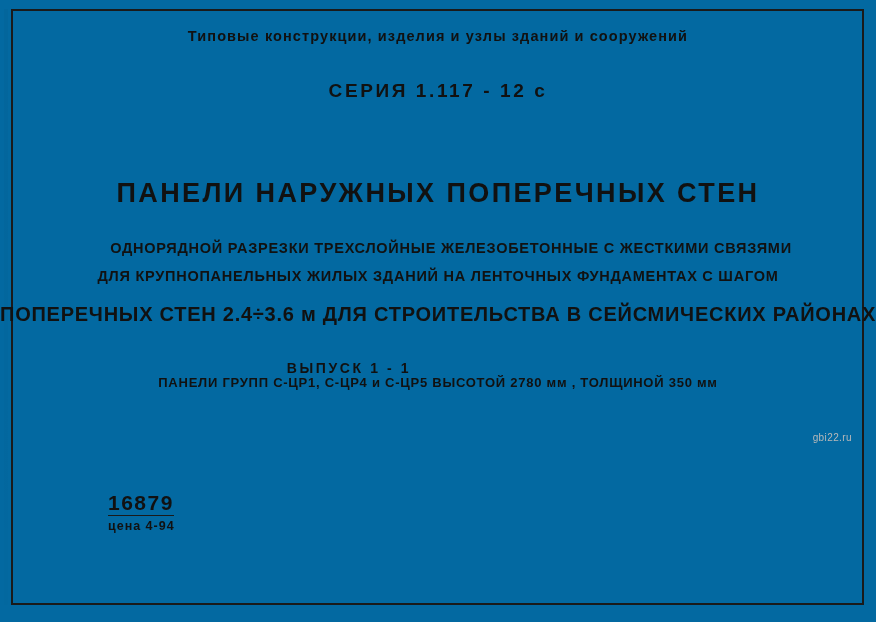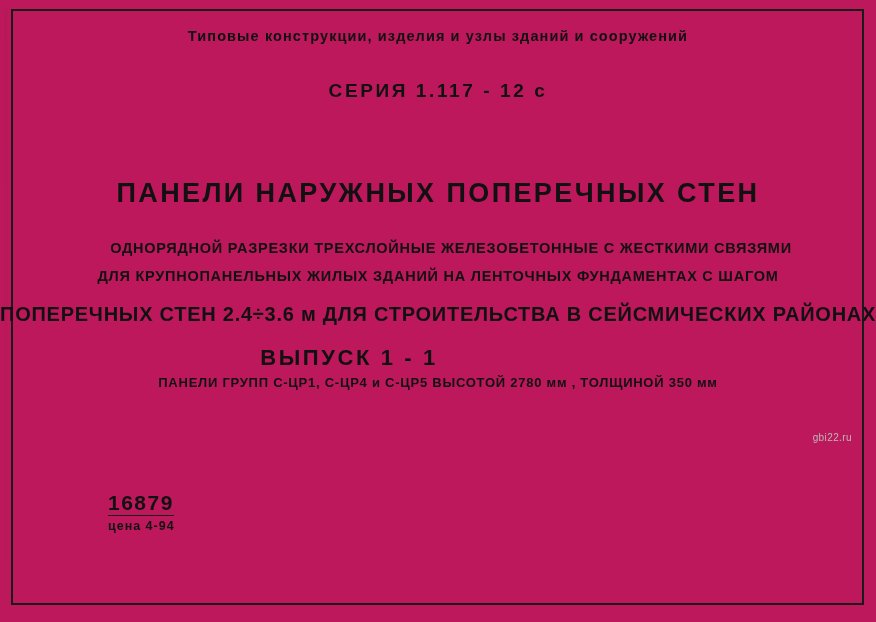--- a/index.html
+++ b/index.html
@@ -11,21 +11,21 @@
     width: 876px;
     height: 622px;
     font-family: "Liberation Sans", sans-serif;
     color: #111111;
     overflow: hidden;
   }
   .page {
     position: relative;
     width: 876px;
     height: 622px;
-    background: #be185d;
+    background: #0369a1;
   }
   
   .frame {
     position: absolute;
     left: 11px;
     top: 9px;
     width: 853px;
     height: 596px;
     border: 2px solid #1a1a1a;
     box-sizing: border-box;
@@ -74,22 +74,22 @@
 
   
   .l-desc1 { left: 0; width: 876px; top: 240px; font-size: 14.5px; letter-spacing: 0.75px; padding-left: 13px; }
   .l-desc2 { left: 0; width: 876px; top: 268px; font-size: 14.5px; letter-spacing: 0.75px; }
   .l-desc3 { left: 0; width: 744px; top: 303px; font-size: 20px; letter-spacing: 0.75px; }
 
   
   .l-issue {
     left: 0;
     width: 698px;
-    top: 345px;
-    font-size: 22px;
+    top: 360px;
+    font-size: 14px;
     letter-spacing: 2.6px;
   }
   .l-issue-desc {
     left: 0;
     width: 876px;
     top: 375px;
     font-size: 13px;
     letter-spacing: 0.75px;
   }
 

